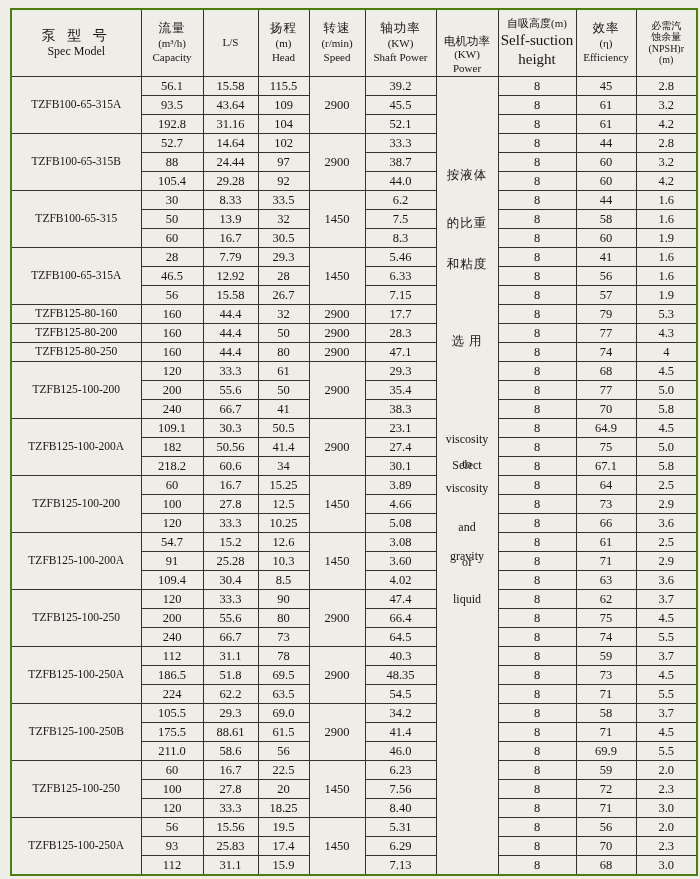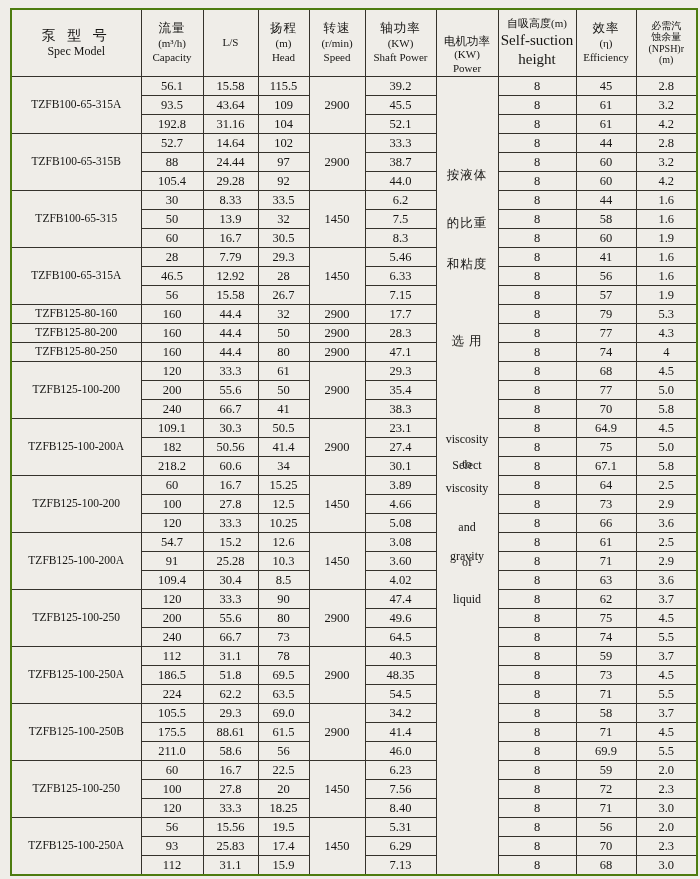--- a/index.html
+++ b/index.html
@@ -412,21 +412,21 @@
           <td class="c-speed" rowspan="3">2900</td>
           <td class="num">47.4</td>
           <td class="num">8</td>
           <td class="num">62</td>
           <td class="num">3.7</td>
         </tr>
         <tr>
           <td class="num">200</td>
           <td class="num">55.6</td>
           <td class="num">80</td>
-          <td class="num">49.6</td>
+          <td class="num">66.4</td>
           <td class="num">8</td>
           <td class="num">75</td>
           <td class="num">4.5</td>
         </tr>
         <tr>
           <td class="num">240</td>
           <td class="num">66.7</td>
           <td class="num">73</td>
           <td class="num">64.5</td>
           <td class="num">8</td>

